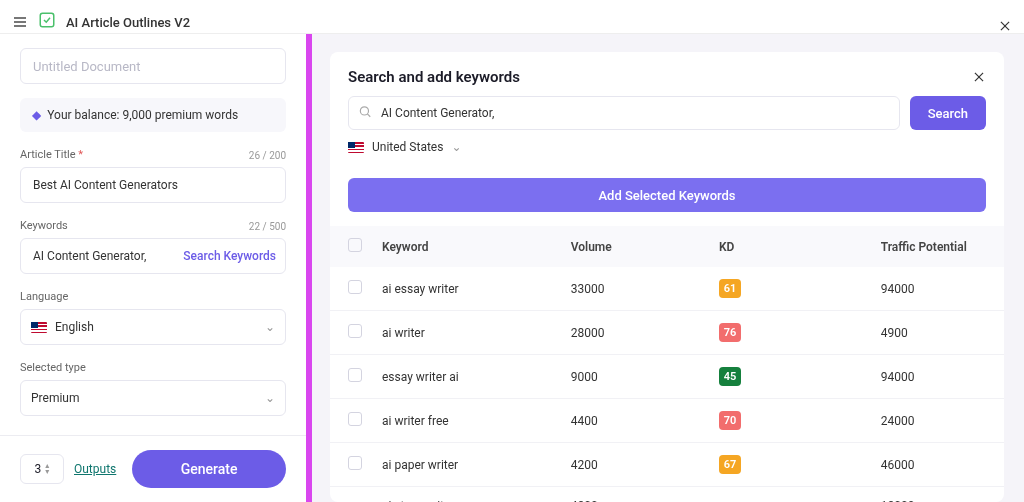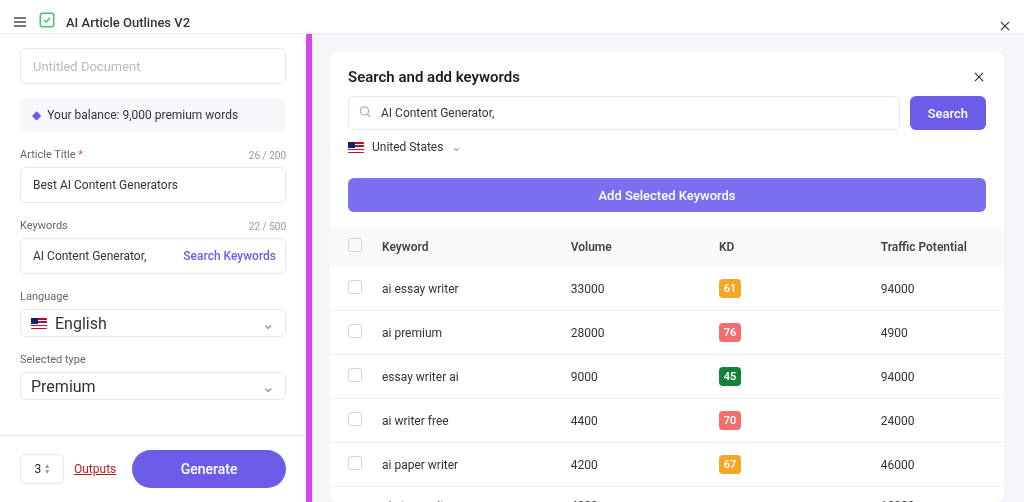--- a/index.html
+++ b/index.html
@@ -23,31 +23,31 @@
 .field-label { color: #666; }
 .field-required::after { content: " *"; color: #e05858; }
 .field-counter { color: #999; font-size: 10px; }
 
 .text-input { width: 100%; height: 36px; border: 1px solid #e6e6ef; border-radius: 6px; padding: 0 12px; font-size: 12px; color: #333; margin-top: 6px; }
 
 .keywords-wrap { position: relative; margin-top: 6px; }
 .keywords-input { width: 100%; height: 36px; border: 1px solid #e6e6ef; border-radius: 6px; padding: 0 120px 0 12px; font-size: 12px; color: #333; }
 .search-link { position: absolute; right: 10px; top: 50%; transform: translateY(-50%); font-size: 12px; color: #6c5ce7; cursor: pointer; font-weight: 500; margin-left: 48px; }
 
-.select-box { width: 100%; height: 28px; border: 1px solid #e6e6ef; border-radius: 6px; padding: 0 10px; font-size: 16px; color: #333; margin-top: 6px; display: flex; align-items: center; justify-content: space-between; cursor: pointer; }
+.select-box { width: 100%; height: 36px; border: 1px solid #e6e6ef; border-radius: 6px; padding: 0 10px; font-size: 12px; color: #333; margin-top: 6px; display: flex; align-items: center; justify-content: space-between; cursor: pointer; }
 .select-left { display: flex; align-items: center; gap: 8px; }
 .chev { color: #999; }
 
 .spacer { flex: 1; }
 
 .footer { border-top: 1px solid #ececf1; margin: 0 -20px; padding: 14px 20px; display: flex; align-items: center; gap: 16px; }
 .outputs-box { display: flex; align-items: center; gap: 10px; }
 .outputs-stepper { width: 44px; height: 30px; border: 1px solid #e6e6ef; border-radius: 6px; display: flex; align-items: center; justify-content: center; gap: 4px; font-size: 12px; }
 .stepper-arrows { display: flex; flex-direction: column; line-height: 6px; font-size: 8px; color: #999; cursor: pointer; }
-.outputs-label { font-size: 12px; color: #b91c1c; text-decoration: underline; }
+.outputs-label { font-size: 12px; color: #0f766e; text-decoration: underline; }
 .generate-btn { flex: 1; height: 38px; background: #6c5ce7; color: #fff; border: none; border-radius: 20px; font-size: 14px; font-weight: 500; cursor: pointer; }
 
 .content { flex: 1; padding: 18px 20px 0 18px; position: relative; }
 .panel { background: #fff; border-radius: 8px; height: 100%; display: flex; flex-direction: column; overflow: hidden; }
 .panel-head { padding: 16px 18px 10px 18px; }
 .panel-title-row { display: flex; align-items: center; justify-content: space-between; }
 .panel-title { font-size: 15px; font-weight: 600; }
 
 .search-row { display: flex; gap: 10px; margin-top: 10px; }
 .search-input-wrap { flex: 1; position: relative; }
@@ -218,21 +218,21 @@
           <tbody id="rows">
               <tr>
                 <td class="col-check"><span class="checkbox"></span></td>
                 <td>ai essay writer</td>
                 <td>33000</td>
                 <td><span class="kd-badge kd-orange">61</span></td>
                 <td>94000</td>
               </tr>
               <tr>
                 <td class="col-check"><span class="checkbox"></span></td>
-                <td>ai premium</td>
+                <td>ai writer</td>
                 <td>28000</td>
                 <td><span class="kd-badge kd-red">76</span></td>
                 <td>4900</td>
               </tr>
               <tr>
                 <td class="col-check"><span class="checkbox"></span></td>
                 <td>essay writer ai</td>
                 <td>9000</td>
                 <td><span class="kd-badge kd-yellow">45</span></td>
                 <td>94000</td>

